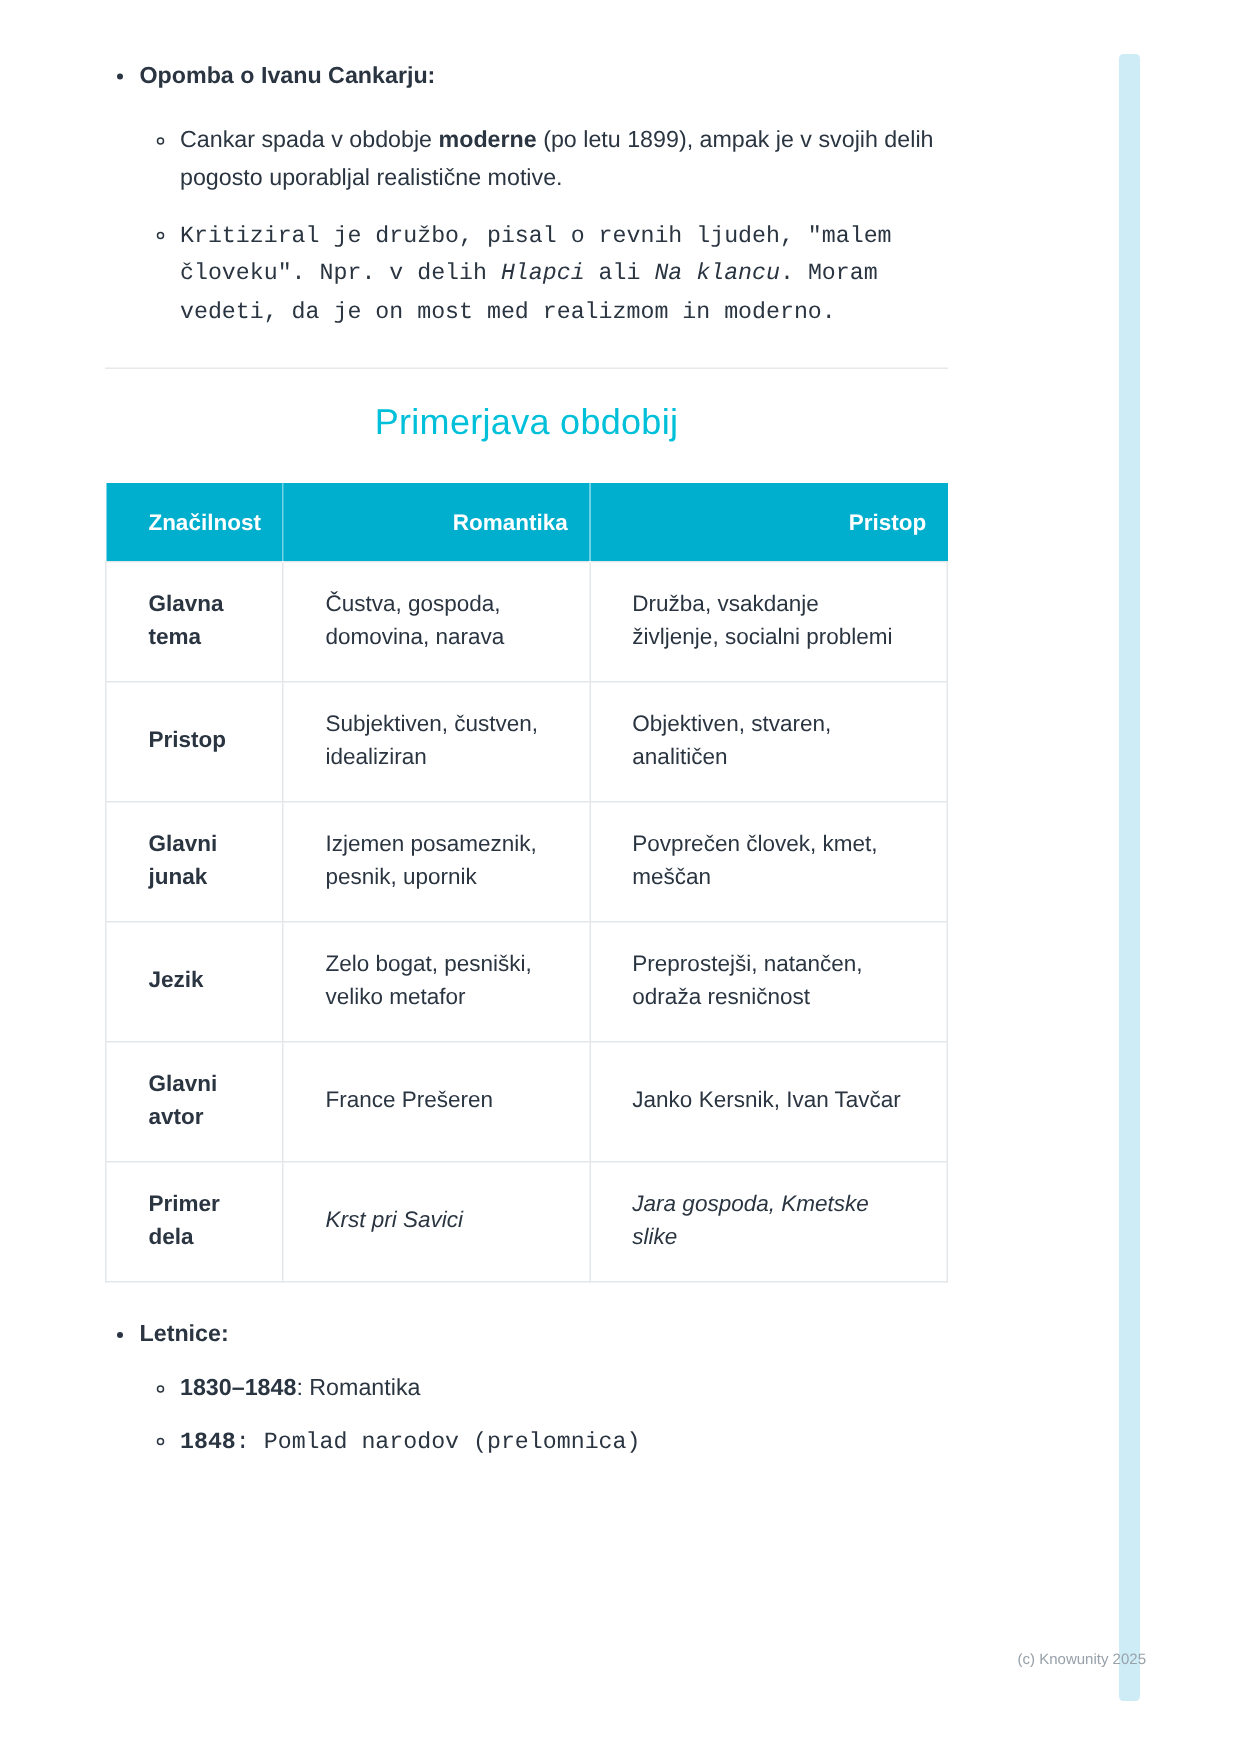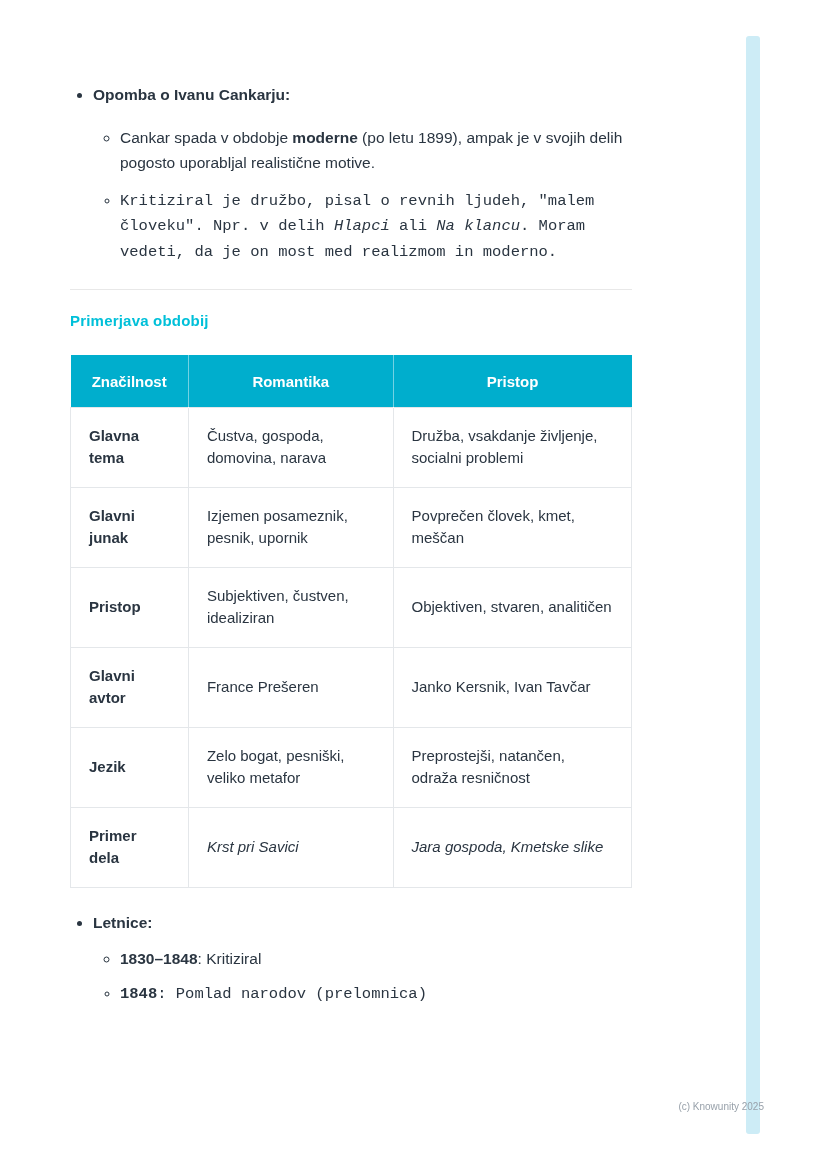--- a/index.html
+++ b/index.html
@@ -8,57 +8,58 @@
     background:#ffffff;
     font-family:"Liberation Sans","DejaVu Sans",sans-serif;
     color:var(--text,#2a3541);
   }
   .page { position:relative; width:828px; height:1171px; background:#fff; overflow:hidden; }
   .content { position:absolute; left:70px; top:38px; width:562px; }
 
   .b { font-weight:700; }
   .i { font-style:italic; }
 
-  ul.l1 { list-style:disc outside; padding-left:23px; font-size:15.5px; line-height:1.65;margin-top:44px; }
+  ul.l1 { list-style:disc outside; padding-left:23px; font-size:15.5px; line-height:1.65; }
   ul.l2 { list-style:circle outside; padding-left:27px; margin-top:17px; }
   ul.l2 li { margin-bottom:13px; }
   ul.l2 li:last-child { margin-bottom:0;font-family:Liberation Mono, monospace; }
 
   .divider { border:none; border-top:1px solid #e8e8e8; margin-top:24px; }
 
   .section-heading {
     margin-top:22px;
-    font-size:15px;
-    font-weight:700;
+    font-size:24px;
+    font-weight:400;
     color:var(--accent,#00c0d9);
     letter-spacing:.2px;
+    text-align:center;
   }
   .section-heading.second { margin-top:56px; }
 
   .intro { margin-top:20px; font-size:15.5px; line-height:1.68; text-align:justify; }
 
   .cmp-table { margin-top:26px; width:562px; border-collapse:collapse; }
   .cmp-table col.c1 { width:118px; }
   .cmp-table col.c2 { width:205px; }
   .cmp-table col.c3 { width:239px; }
   .cmp-table th {
     background:var(--theader,#00aecd);
     color:#ffffff;
     font-size:15px;
     font-weight:700;
-    text-align:center;
+    text-align:right;
     height:52px;
     padding:0 14px;
     vertical-align:middle;
   }
   .cmp-table th + th { border-left:1px solid rgba(255,255,255,.45); }
   .cmp-table tbody tr { height:80px; }
   .cmp-table td {
     border:1px solid #e4e7ea;
-    padding:10px 18px;
+    padding:10px 28px;
     font-size:15px;
     line-height:1.5;
     vertical-align:middle;
     background:#fff;
   }
   .cmp-table td.label { font-weight:700; }
 
   ul.test-block { margin-top:22px; }
   ul.l2.tight { margin-top:11px; }
   ul.l2.tight li { margin-bottom:10px; }
@@ -119,54 +120,54 @@
           <th>Pristop</th>
         </tr>
       </thead>
       <tbody>
         <tr>
           <td class="label">Glavna tema</td>
           <td>Čustva, gospoda, domovina, narava</td>
           <td>Družba, vsakdanje življenje, socialni problemi</td>
         </tr>
         <tr>
+          <td class="label">Pristop</td>
+          <td>Subjektiven, čustven, idealiziran</td>
+          <td>Objektiven, stvaren, analitičen</td>
+        </tr>
+        <tr>
           <td class="label">Glavni junak</td>
           <td>Izjemen posameznik, pesnik, upornik</td>
           <td>Povprečen človek, kmet, meščan</td>
         </tr>
         <tr>
-          <td class="label">Pristop</td>
-          <td>Subjektiven, čustven, idealiziran</td>
-          <td>Objektiven, stvaren, analitičen</td>
+          <td class="label">Jezik</td>
+          <td>Zelo bogat, pesniški, veliko metafor</td>
+          <td>Preprostejši, natančen, odraža resničnost</td>
         </tr>
         <tr>
           <td class="label">Glavni avtor</td>
           <td>France Prešeren</td>
           <td>Janko Kersnik, Ivan Tavčar</td>
-        </tr>
-        <tr>
-          <td class="label">Jezik</td>
-          <td>Zelo bogat, pesniški, veliko metafor</td>
-          <td>Preprostejši, natančen, odraža resničnost</td>
         </tr>
         <tr>
           <td class="label">Primer dela</td>
           <td class="i">Krst pri Savici</td>
           <td class="i">Jara gospoda, Kmetske slike</td>
         </tr>
       </tbody>
     </table>
 
 
     <ul class="l1 test-block">
       <li>
         <span class="b">Letnice:</span>
         <ul class="l2 tight">
           <li>
-            <span><span class="b">1830–1848</span><span>: Kritiziral</span></span>
+            <span><span class="b">1830–1848</span><span>: Romantika</span></span>
           </li>
           <li>
             <span><span class="b">1848</span><span>: Pomlad narodov (prelomnica)</span></span>
           </li>
         </ul>
       </li>
     </ul>
 
   </div>
 

